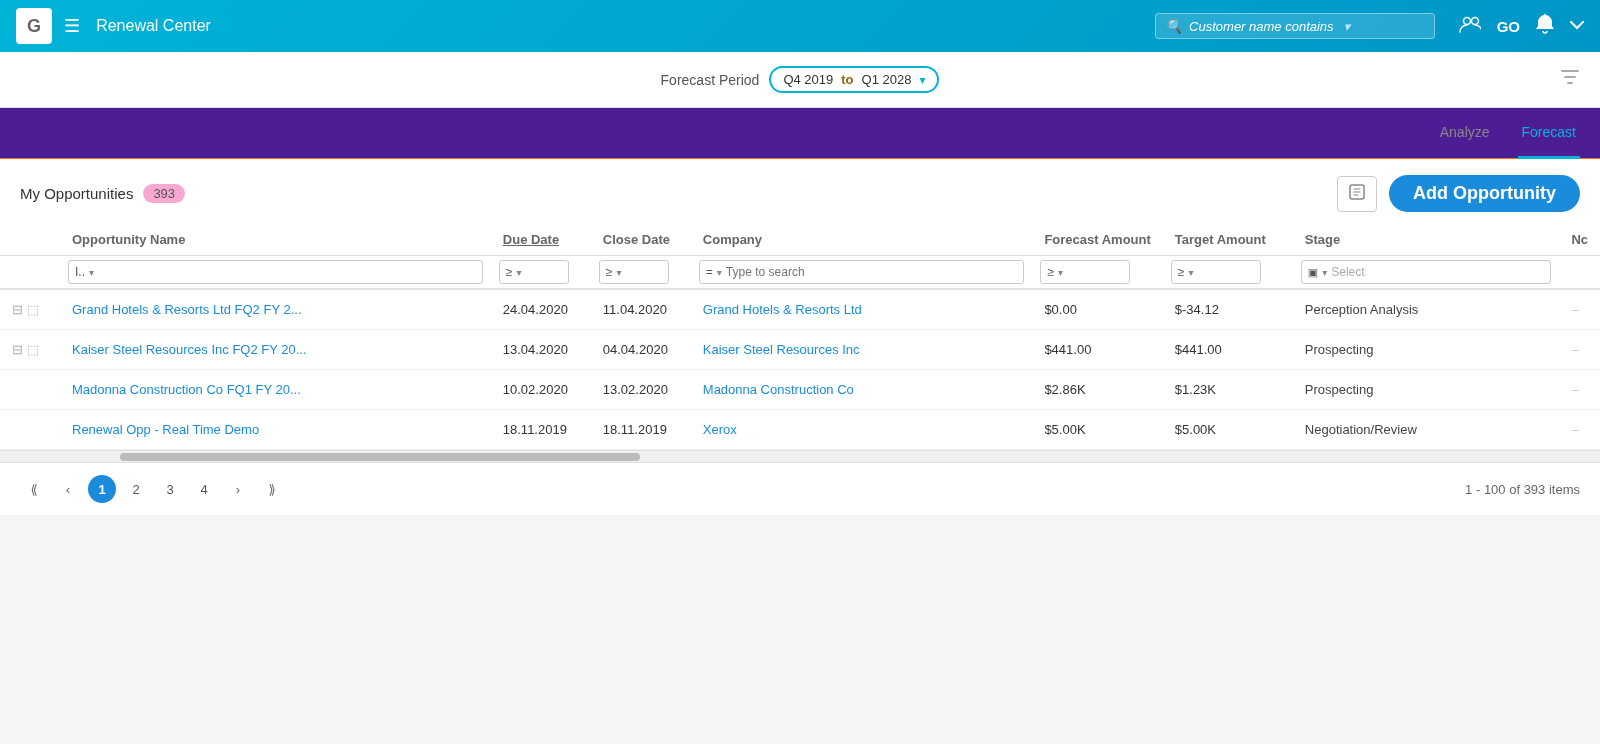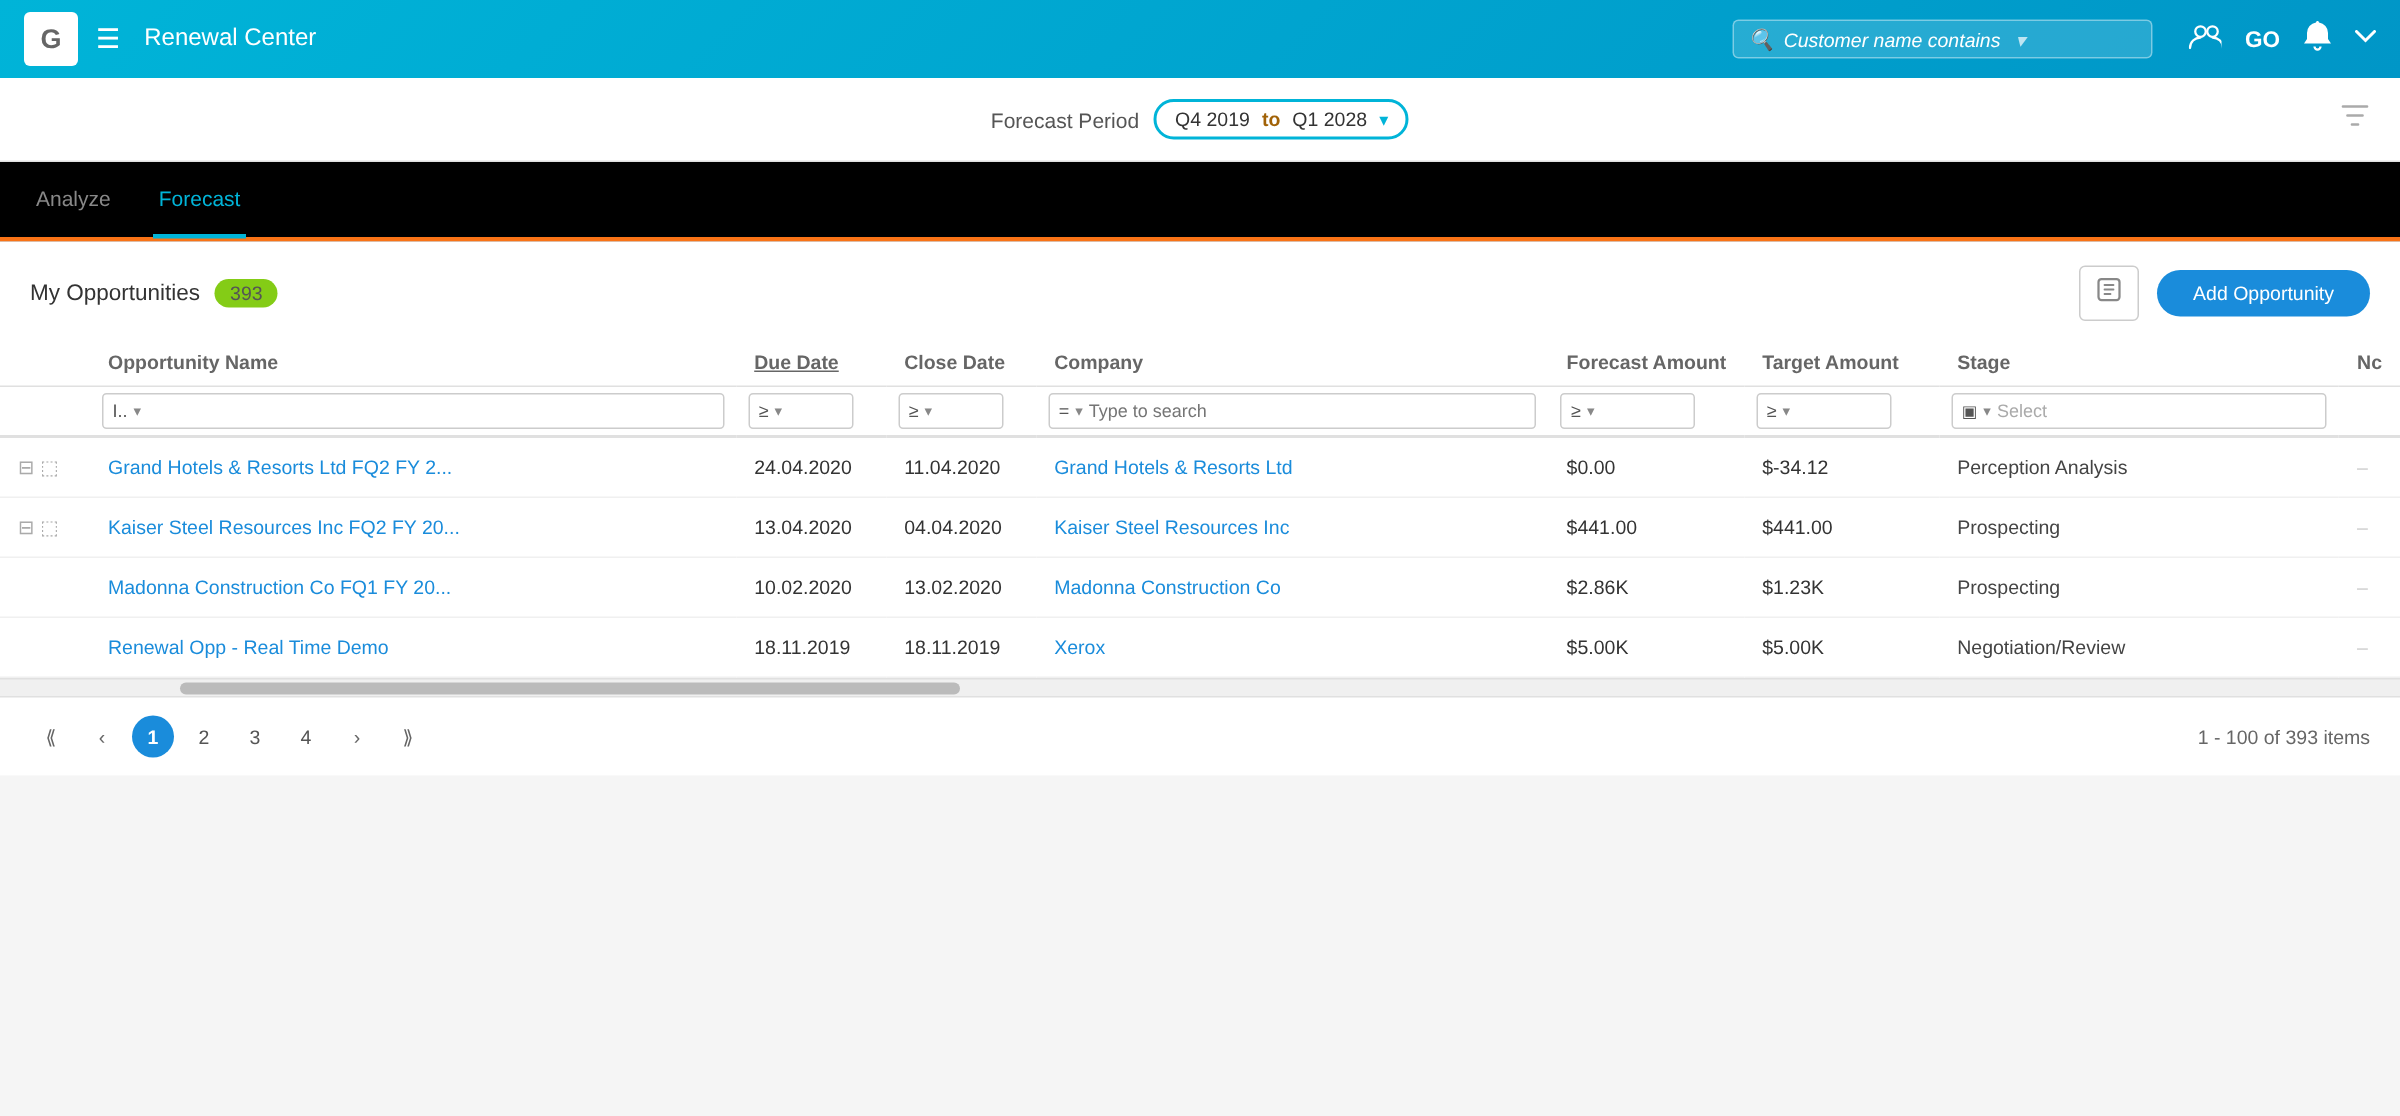--- a/index.html
+++ b/index.html
@@ -62,26 +62,27 @@
       gap: 8px;
       color: #333;
       font-size: 13px;
     }
     .period-to { color: #a16207; font-weight: bold; }
     .period-arrow { color: #00b4d8; font-size: 12px; }
     .filter-icon { color: #aaa; font-size: 18px; cursor: pointer; }
 
     
     .tabs {
-      background: #000000;
-      border-bottom: 3px solid #f97316;
+      background: #4c1d95;
+      border-bottom: 1px solid #f97316;
       padding: 0 20px;
       display: flex;
       align-items: center;
       gap: 24px;
+      justify-content: flex-end;
     }
     .tab {
       padding: 16px 4px;
       cursor: pointer;
       font-size: 14px;
       color: #888;
       border-bottom: 3px solid transparent;
       margin-bottom: -1px;
     }
     .tab.active {
@@ -96,21 +97,21 @@
     
     .toolbar {
       display: flex;
       align-items: center;
       justify-content: space-between;
       padding: 16px 20px 12px;
     }
     .toolbar-left { display: flex; align-items: center; gap: 10px; }
     .my-opps-label { font-size: 15px; color: #333; font-weight: 500; }
     .count-badge {
-      background: #84cc16;
+      background: #f9a8d4;
       border-radius: 10px;
       padding: 2px 10px;
       font-size: 13px;
       color: #555;
     }
     .toolbar-right { display: flex; align-items: center; gap: 12px; }
     .export-btn {
       border: 1px solid #ccc;
       background: white;
       border-radius: 4px;
@@ -118,23 +119,23 @@
       cursor: pointer;
       color: #666;
       font-size: 16px;
     }
     .add-opp-btn {
       background: #1a8cdb;
       color: white;
       border: none;
       border-radius: 20px;
       padding: 8px 24px;
-      font-size: 13px;
+      font-size: 18px;
       cursor: pointer;
-      font-weight: 400;
+      font-weight: 700;
     }
 
     
     .table-container {
       overflow-x: auto;
       position: relative;
     }
     table {
       width: 100%;
       border-collapse: collapse;

